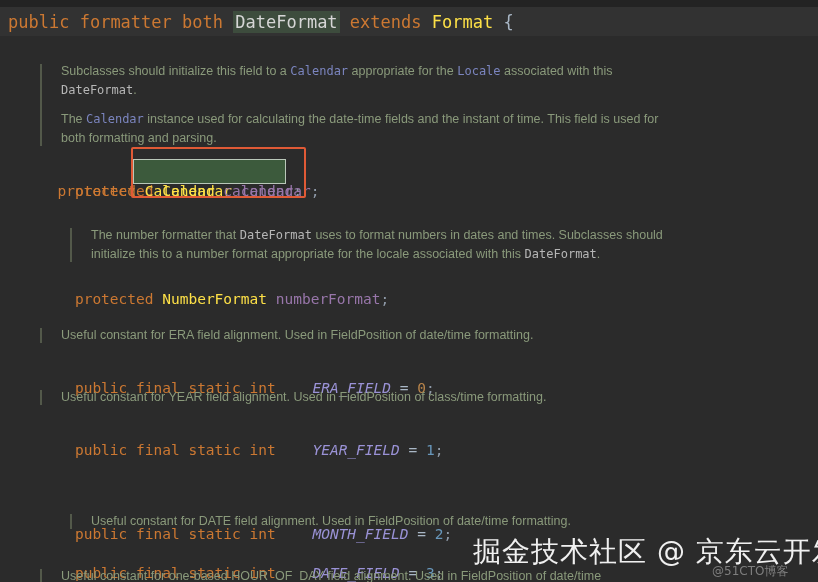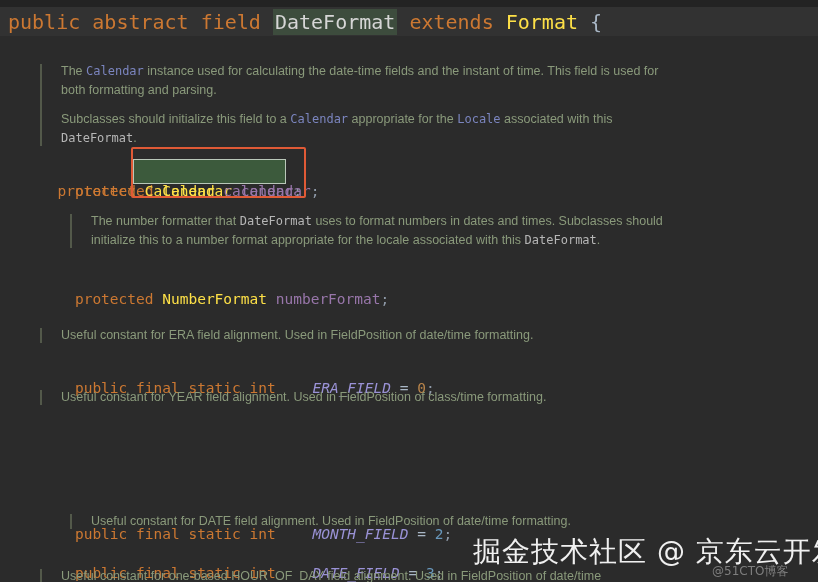--- a/index.html
+++ b/index.html
@@ -28,21 +28,21 @@
   
   .class-band {
     position: absolute;
     top: 7px; left: 0;
     width: 818px;
     height: 29px;
     background: #323232;
     display: flex;
     align-items: center;
     white-space: pre;
-    font-size: 20px;
+    font-size: 17px;
     font-family: "DejaVu Sans Mono", monospace;
   }
   .class-band .pad { display: inline-block; width: 8px; }
 
   
   .editor {
     position: absolute;
     top: 36px; left: 0;
     width: 818px;
     height: 546px;
@@ -143,41 +143,41 @@
     opacity: .85;
   }
 </style>
 </head>
 <body>
 
 <div class="top-strip"></div>
 
 <div class="class-band">
   <span class="pad"></span>
-  <span class="kw">public</span><span class="plain"> </span><span class="kw">abstract</span><span class="plain"> </span><span class="kw">field</span><span class="plain"> </span><span class="hl-class">DateFormat</span><span class="plain"> </span><span class="kw">extends</span><span class="plain"> </span><span class="type">Format</span><span class="plain"> </span><span class="plain">{</span>
+  <span class="kw">public</span><span class="plain"> </span><span class="kw">formatter</span><span class="plain"> </span><span class="kw">both</span><span class="plain"> </span><span class="hl-class">DateFormat</span><span class="plain"> </span><span class="kw">extends</span><span class="plain"> </span><span class="type">Format</span><span class="plain"> </span><span class="plain">{</span>
 </div>
 
 <div class="editor">
 
   <div class="blk" style="top:26px; width:640px;">
     <div class="doc">
+      <p>
+        <span>Subclasses should initialize this field to a </span><code>Calendar</code><span> appropriate for the </span><code>Locale</code><span> associated with this </span><code class="gray">DateFormat</code><span>.</span>
+      </p>
       <p>
         <span>The </span><code>Calendar</code><span> instance used for calculating the date-time fields and the instant of time. This field is used for both formatting and parsing.</span>
       </p>
-      <p>
-        <span>Subclasses should initialize this field to a </span><code>Calendar</code><span> appropriate for the </span><code>Locale</code><span> associated with this </span><code class="gray">DateFormat</code><span>.</span>
-      </p>
     </div>
   </div>
 
   <div class="blk codeline" style="top:125px;">
     <span class="kw">protected</span><span> </span><span class="type">Calendar</span><span> </span><span class="field">calendar</span><span class="semi">;</span>
   </div>
 
-  <div class="blk" style="top:176px; width:640px;padding-left:30px;">
+  <div class="blk" style="top:190px; width:640px;padding-left:30px;">
     <div class="doc">
       <p>
         <span>The number formatter that </span><code class="gray">DateFormat</code><span> uses to format numbers in dates and times. Subclasses should initialize this to a number format appropriate for the locale associated with this </span><code class="gray">DateFormat</code><span>.</span>
       </p>
     </div>
   </div>
 
   <div class="blk" style="top:290px; width:700px;">
     <div class="doc">
       <p>Useful constant for ERA field alignment. Used in FieldPosition of date/time formatting.</p>
@@ -189,20 +189,23 @@
   </div>
   <div class="blk codeline" style="top:322px;">
     <span class="kw">public final static int</span><span> </span><span class="const">ERA_FIELD</span><span> </span><span class="op">=</span><span> </span><span class="num-orange">0</span><span class="semi">;</span>
   </div>
 
   <div class="blk" style="top:352px; width:700px;">
     <div class="doc">
       <p>Useful constant for YEAR field alignment. Used in FieldPosition of class/time formatting.</p>
     </div>
   </div>
+  <div class="blk codeline" style="top:384px;">
+    <span class="kw">public final static int</span><span> </span><span class="const">YEAR_FIELD</span><span> </span><span class="op">=</span><span> </span><span class="num">1</span><span class="semi">;</span>
+  </div>
 
   <div class="blk codeline" style="top:468px;">
     <span class="kw">public final static int</span><span> </span><span class="const">MONTH_FIELD</span><span> </span><span class="op">=</span><span> </span><span class="num">2</span><span class="semi">;</span>
   </div>
 
   <div class="blk" style="top:476px; width:700px;padding-left:30px;">
     <div class="doc">
       <p>Useful constant for DATE field alignment. Used in FieldPosition of date/time formatting.</p>
     </div>
   </div>

